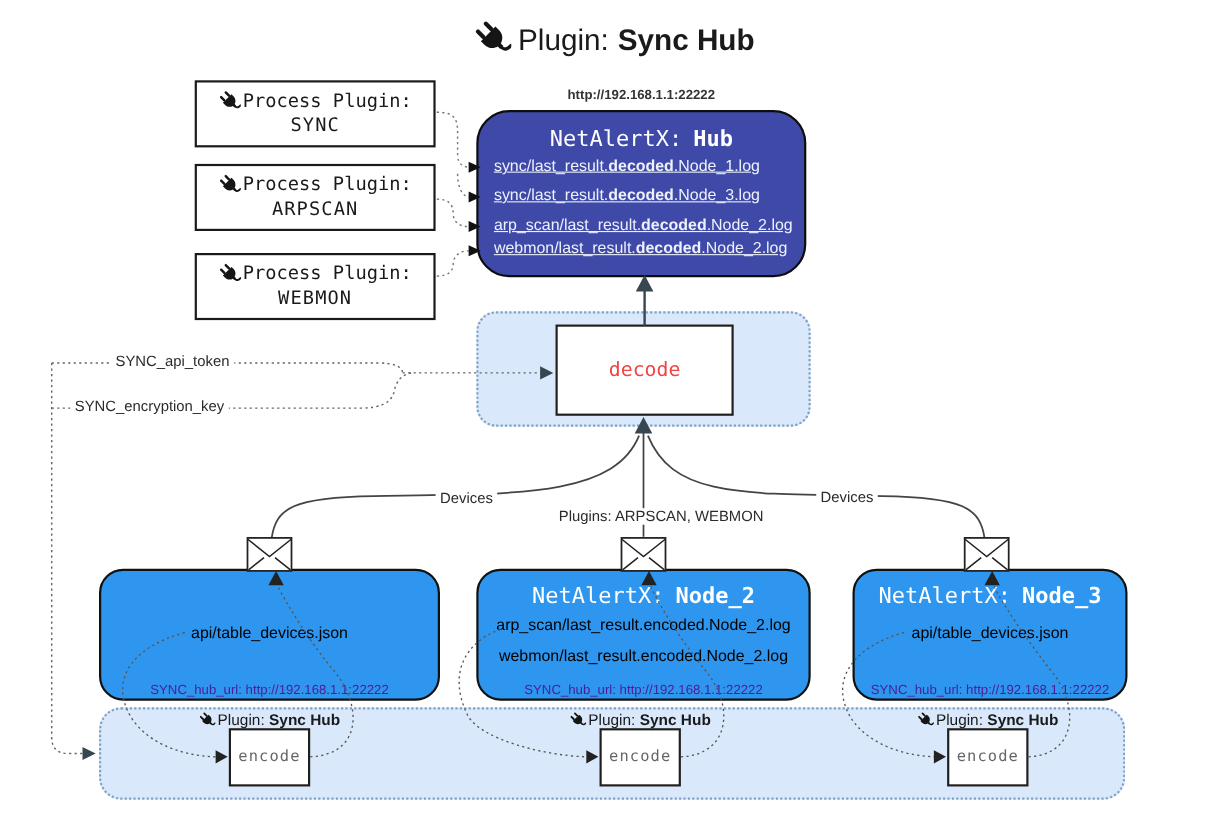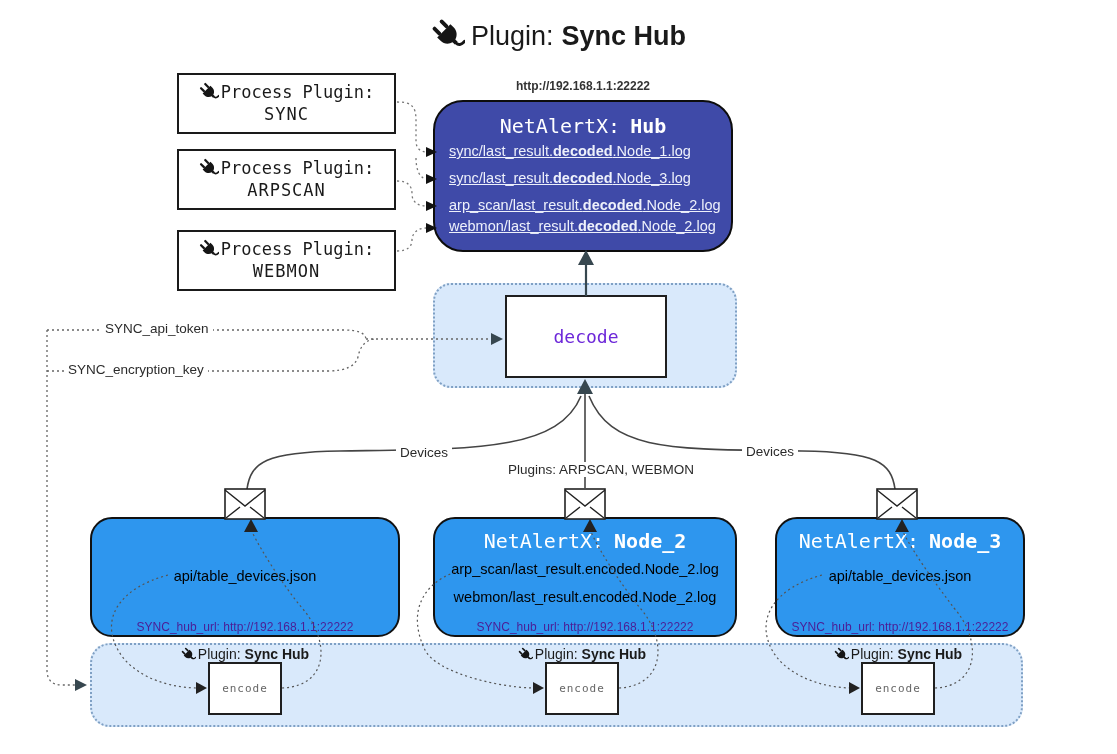--- a/index.html
+++ b/index.html
@@ -26,35 +26,35 @@
   .hub-title b,.node-title b{font-weight:bold;margin-left:10px;}
   .hub-log{position:absolute;left:14px;font-size:14.5px;color:#eef1fb;white-space:nowrap;text-decoration:underline;}
   .hub-log b{font-weight:bold;}
 
   
   .panel{position:absolute;background:#D9E9FB;border:2px dotted #7FA0C4;box-sizing:border-box;z-index:1;}
   .decode-wrap{left:433px;top:283px;width:304px;height:105px;border-radius:18px;}
   .band{left:90px;top:643px;width:933px;height:84px;border-radius:20px;}
 
   .decode-box{position:absolute;left:505px;top:295px;width:162px;height:83px;background:#fff;border:2px solid #1f1f1f;
-      box-sizing:border-box;z-index:2;text-align:center;line-height:79px;font-size:18px;color:#6d28d9;}
+      box-sizing:border-box;z-index:2;text-align:center;line-height:79px;font-size:18px;color:#ef4444;}
 
   
   .node{position:absolute;top:517px;height:120px;background:#2E96EE;border:2px solid #111;border-radius:22px;
         z-index:2;box-sizing:border-box;color:#fff;text-align:center;}
   .node-title{position:absolute;top:10px;left:0;width:100%;font-size:20px;}
   .node-file{position:absolute;left:0;width:100%;font-size:14.5px;color:#000000;white-space:nowrap;}
   .node-url{position:absolute;top:101px;left:0;width:100%;font-size:12px;color:#4c1d95;}
 
   
   .enc-label{position:absolute;top:646px;width:200px;text-align:center;font-size:14px;color:#1a1a1a;z-index:3;}
   .enc-label b{font-weight:bold;margin-left:4px;}
   .enc-label .plug{vertical-align:-3px;margin-right:2px;}
   .enc-box{position:absolute;top:662px;width:74px;height:53px;background:#fff;border:2px solid #1f1f1f;
-      box-sizing:border-box;z-index:2;text-align:center;line-height:49px;font-size:11px;color:#666;letter-spacing:1px;}
+      box-sizing:border-box;z-index:2;text-align:center;line-height:49px;font-size:14px;color:#666;letter-spacing:1px;}
 
   
   .line-label{position:absolute;background:#fff;padding:0 4px;font-size:13.5px;color:#2b2b2b;z-index:12;white-space:nowrap;}
 
   
   .overlay{position:absolute;left:0;top:0;width:1117px;height:754px;z-index:10;pointer-events:none;}
 </style>
 </head>
 <body>
 

